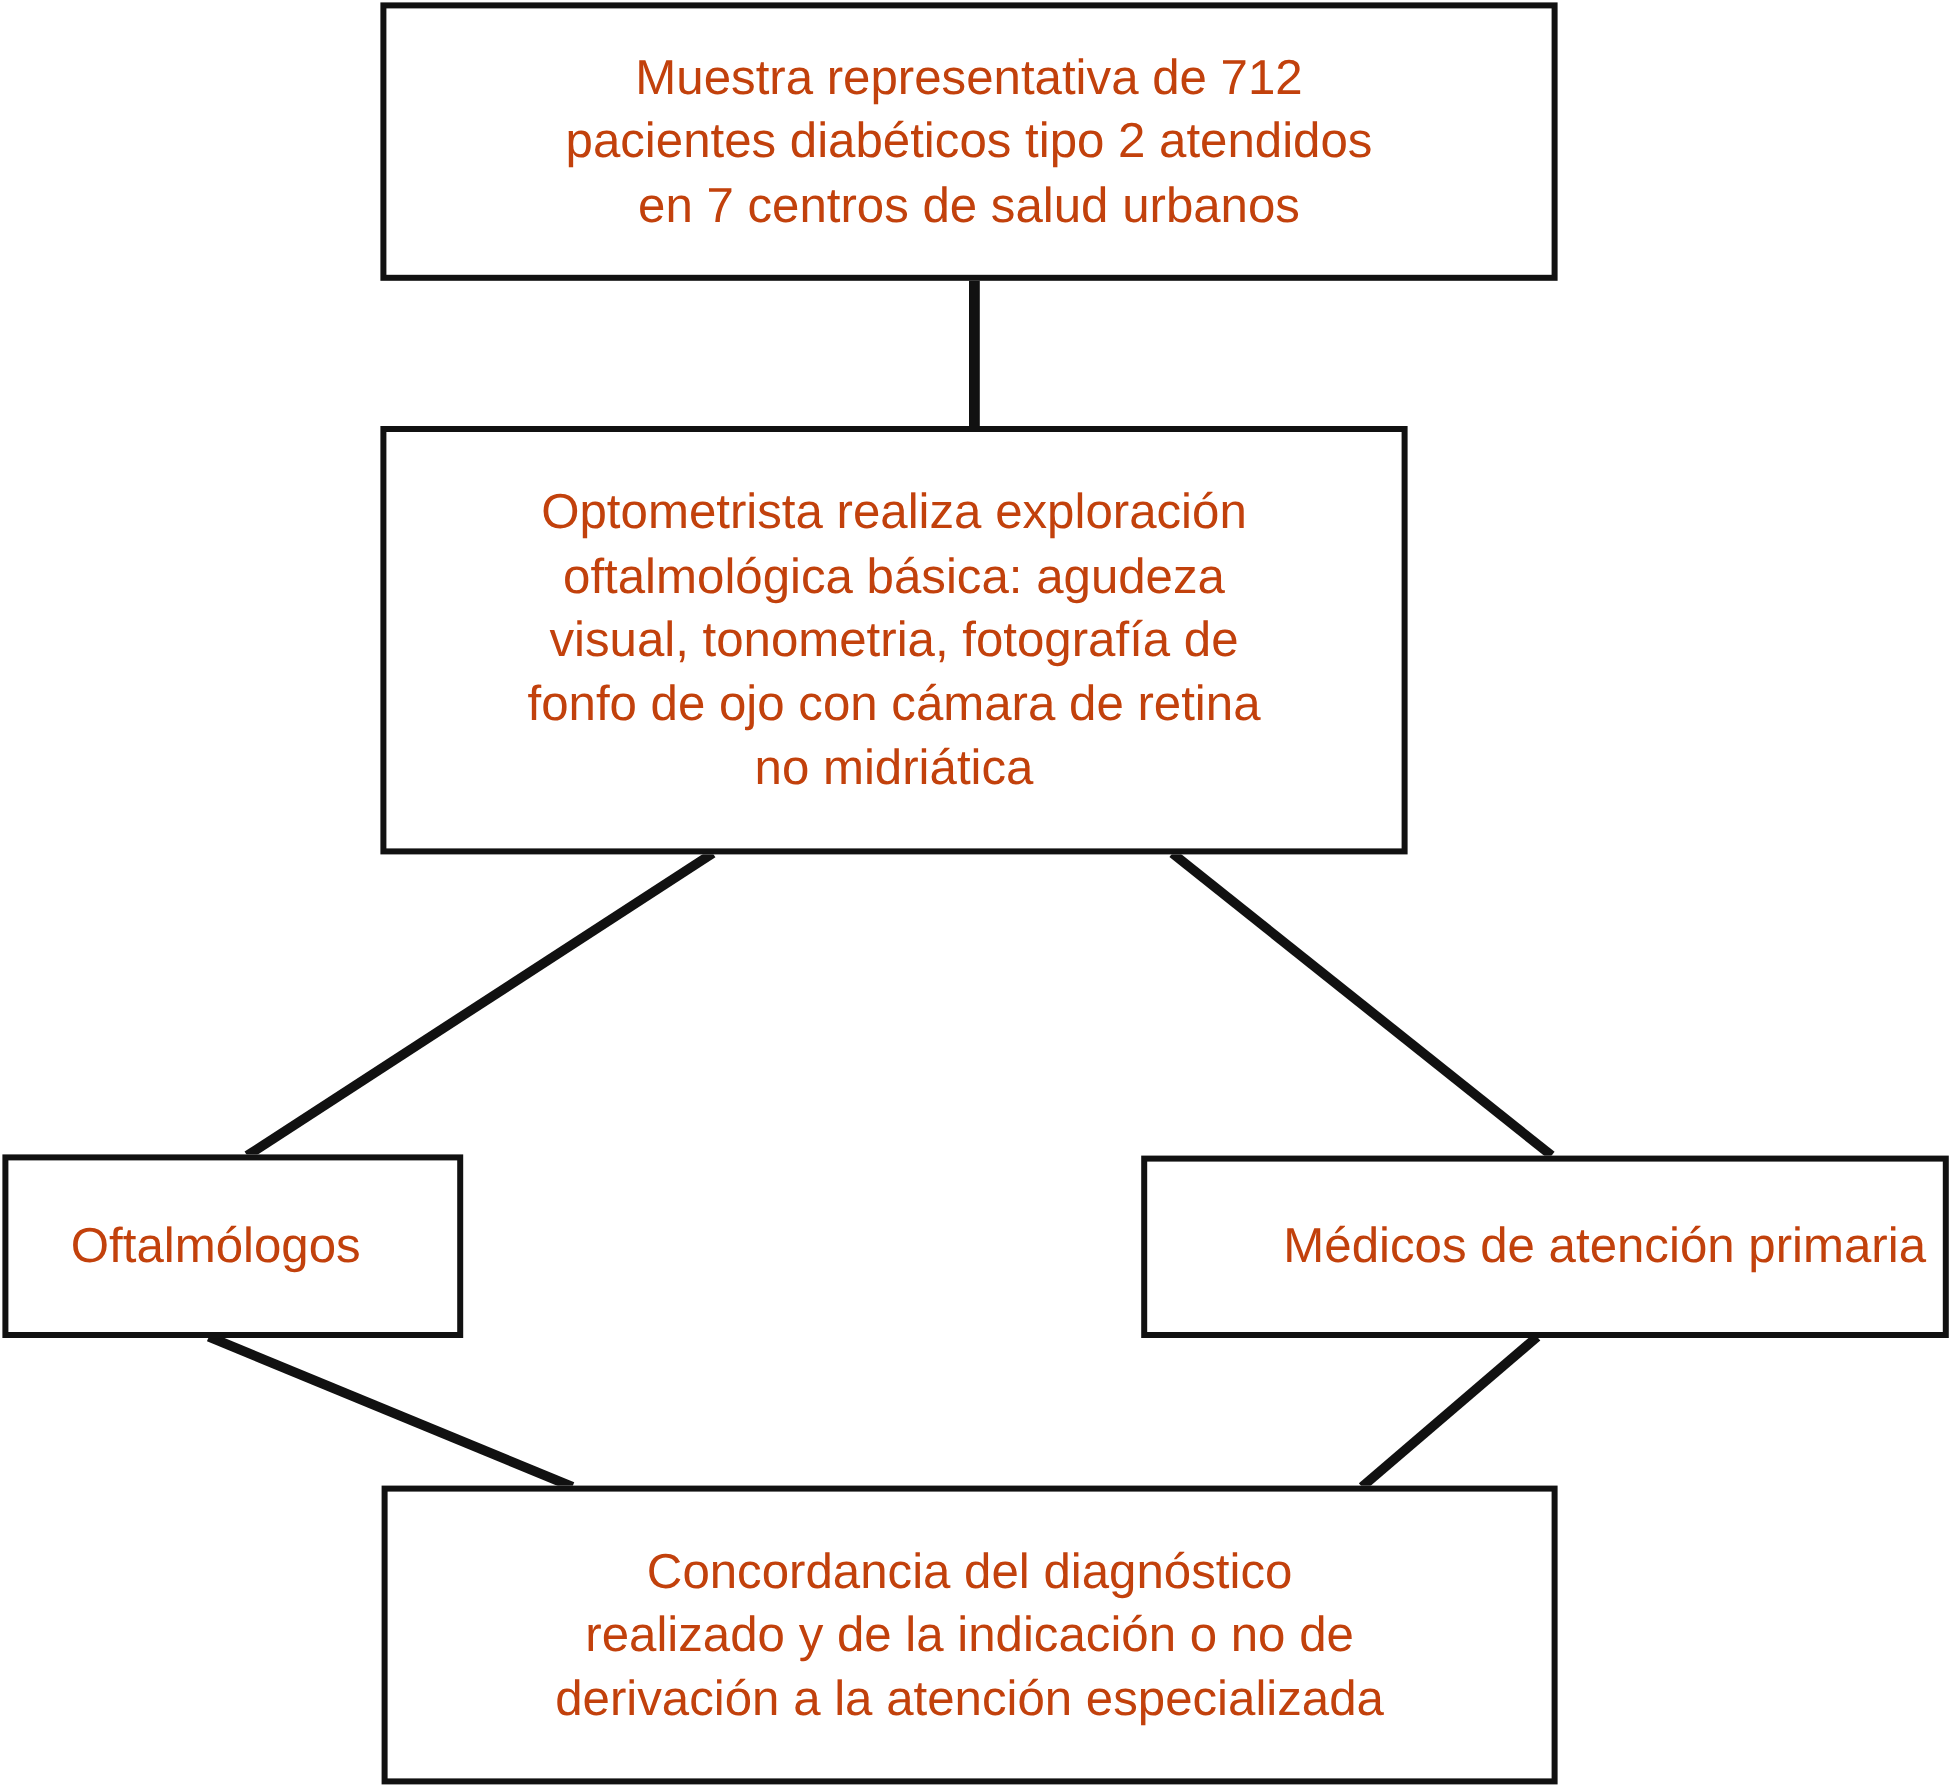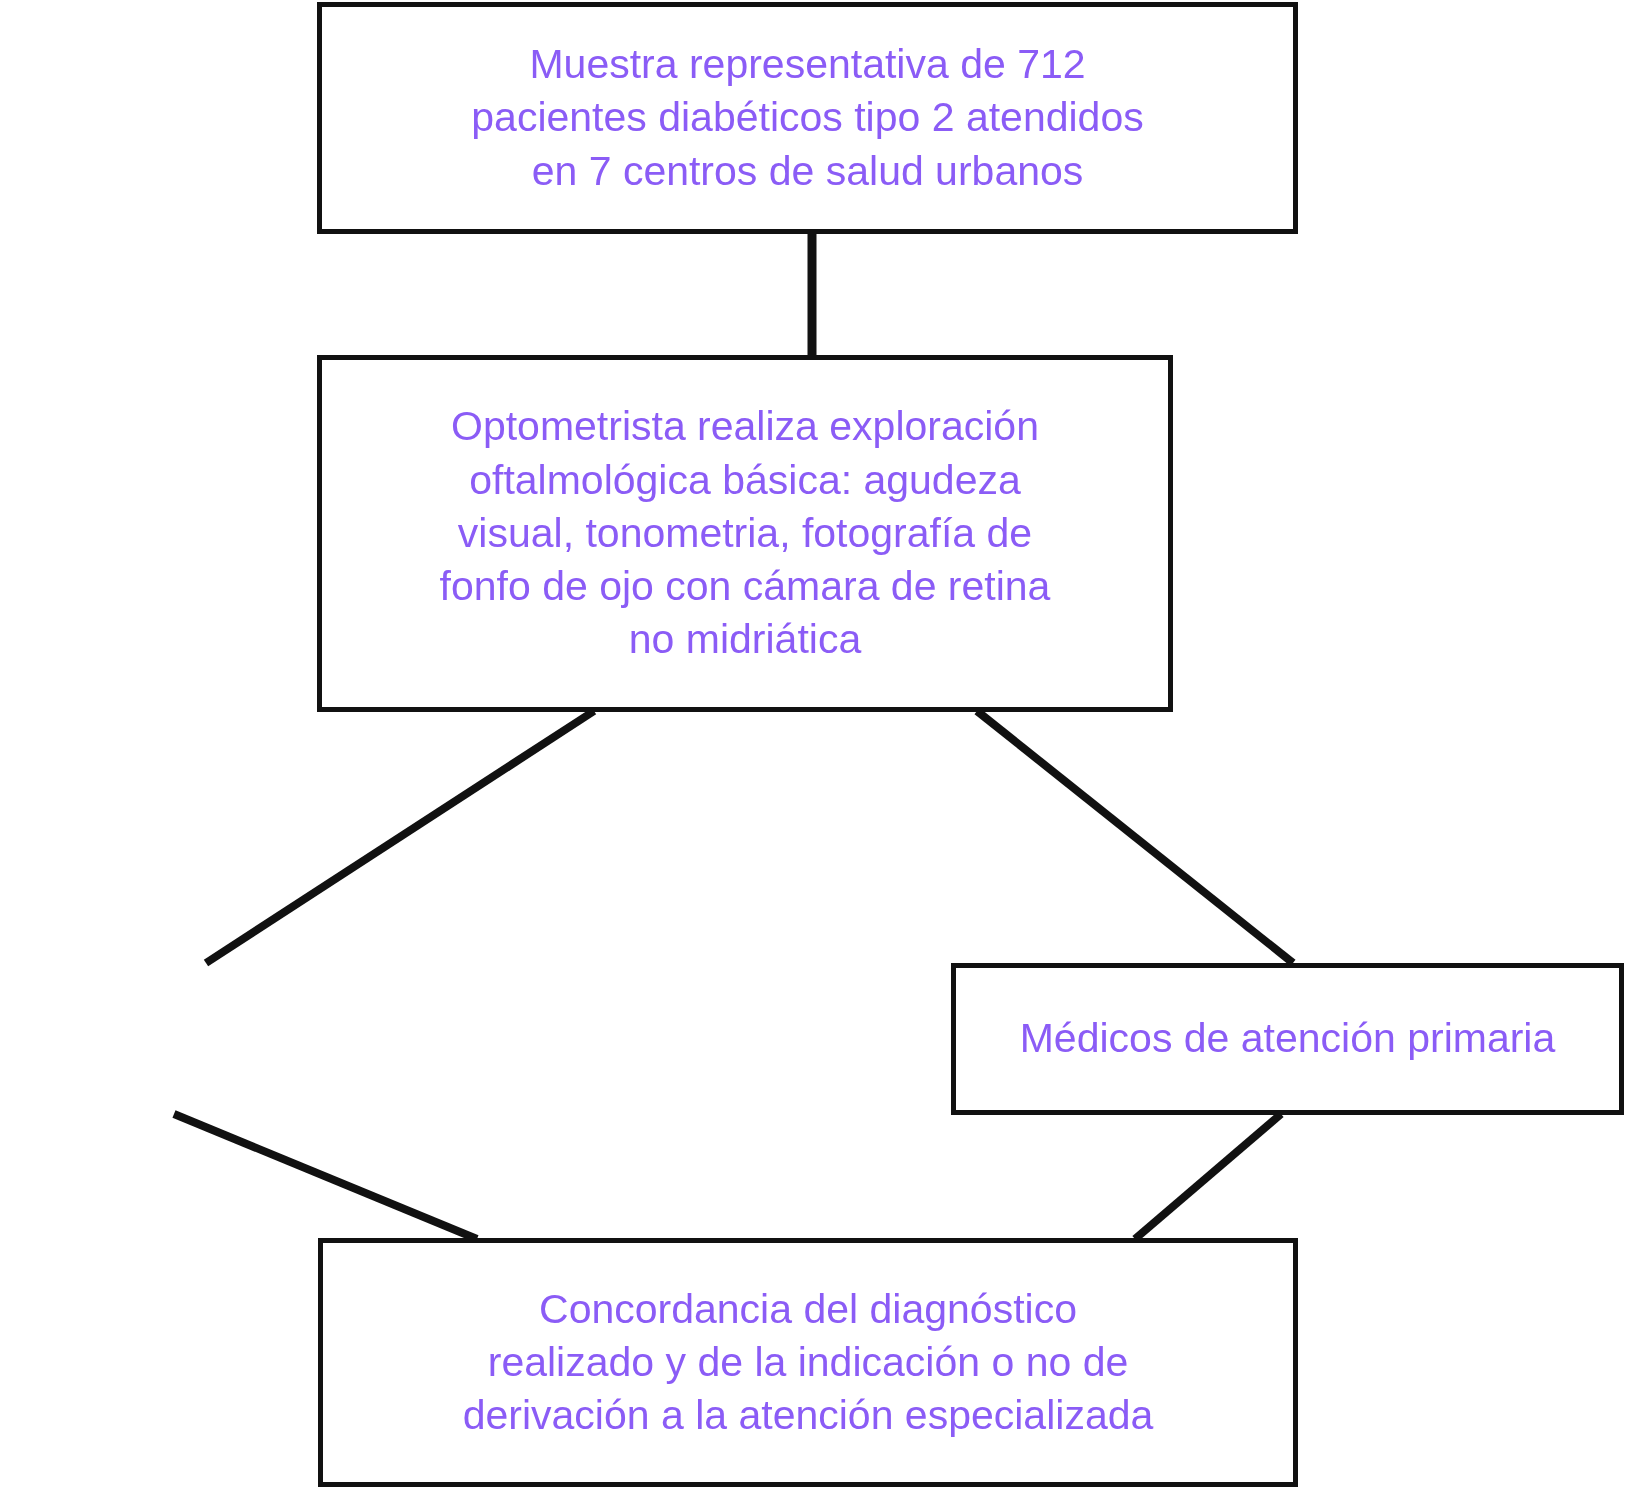--- a/index.html
+++ b/index.html
@@ -33,37 +33,37 @@
     background: #ffffff;
     display: flex;
     align-items: center;
     justify-content: center;
     z-index: 2;
   }
   .node-text {
     font-family: "Liberation Sans", sans-serif;
     font-size: 41px;
     line-height: 1.30;
-    color: #8b5cf6;
+    color: #c2410c;
     text-align: center;
     white-space: pre-line;
     padding: 0 14px;
   }
   .node-text.left-align {
     text-align: left;
     width: 100%;
     padding-left: 52px;
     padding-right: 10px;
   }
 
   
   #node-sample      { left: 317px; top: 2px;    width: 981px; height: 232px; }
   #node-optometrist { left: 317px; top: 355px;  width: 856px; height: 357px; }
   #node-ophthalmologists { left: 2px;  top: 962px; width: 384px; height: 153px; }
-  #node-primarycare { left: 951px; top: 963px;  width: 673px; height: 152px; }
+  #node-primarycare { left: 951px; top: 963px;  width: 673px; height: 152px; justify-content: flex-end; }
   #node-concordance { left: 318px; top: 1238px; width: 980px; height: 249px; }
 </style>
 </head>
 <body>
 
 <div id="canvas">
 
   <svg id="connectors" viewBox="0 0 1628 1492" width="1628" height="1492" aria-hidden="true">
     <line x1="812" y1="232" x2="812" y2="357" stroke="#111111" stroke-width="9"></line>
     <line x1="594" y1="711" x2="206" y2="963" stroke="#111111" stroke-width="8"></line>
@@ -79,20 +79,23 @@
   </div>
 
   <div class="node" id="node-optometrist">
     <div class="node-text">Optometrista realiza exploración
 oftalmológica básica: agudeza
 visual, tonometria, fotografía de
 fonfo de ojo con cámara de retina
 no midriática</div>
   </div>
 
+  <div class="node" id="node-ophthalmologists">
+    <div class="node-text left-align">Oftalmólogos</div>
+  </div>
 
   <div class="node" id="node-primarycare">
     <div class="node-text">Médicos de atención primaria</div>
   </div>
 
   <div class="node" id="node-concordance">
     <div class="node-text">Concordancia del diagnóstico
 realizado y de la indicación o no de
 derivación a la atención especializada</div>
   </div>

